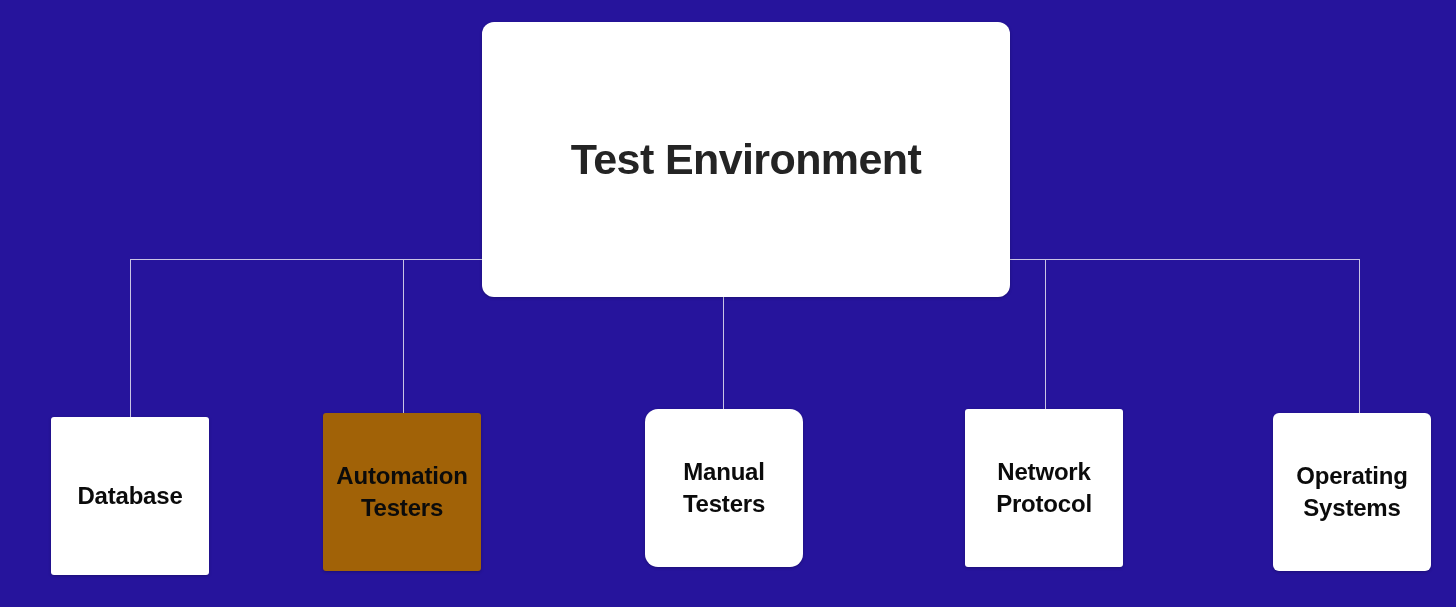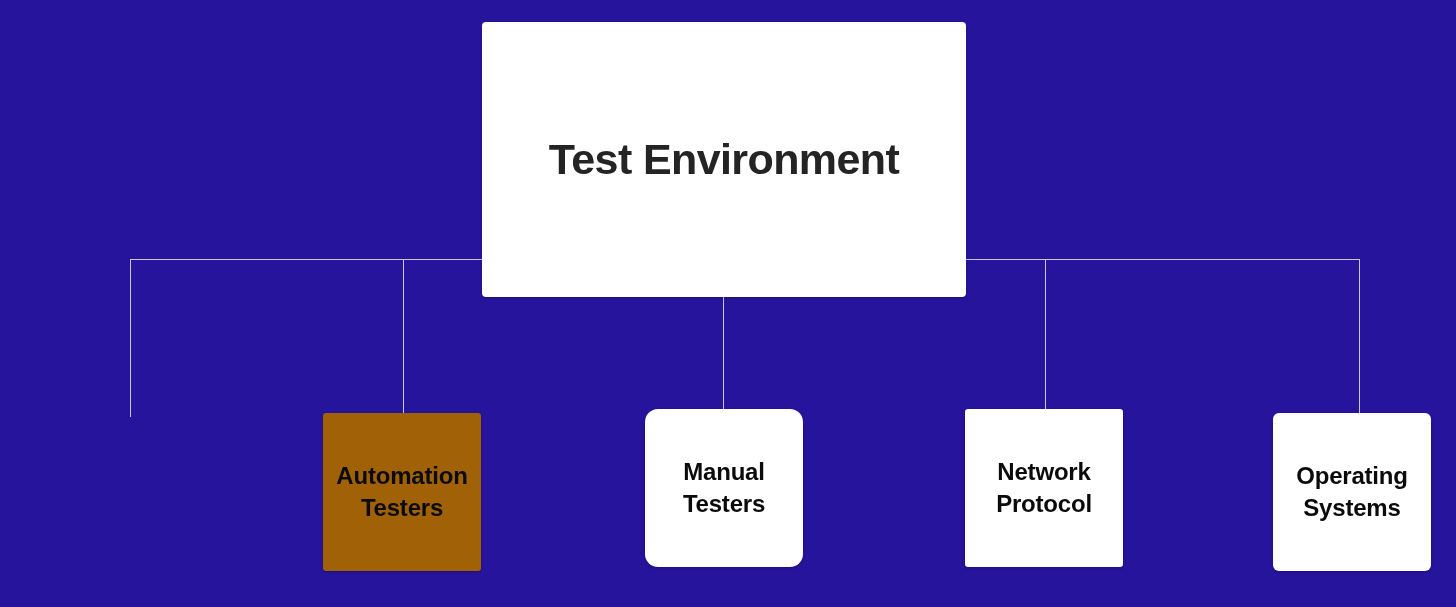--- a/index.html
+++ b/index.html
@@ -34,23 +34,23 @@
     display: flex;
     align-items: center;
     justify-content: center;
     text-align: center;
     box-shadow: 0 1px 3px rgba(0,0,0,0.25);
   }
 
   .node-root {
     left: 482px;
     top: 22px;
-    width: 484px;
+    width: 528px;
     height: 275px;
-    border-radius: 4px;
+    border-radius: 12px;
   }
   .node-root .node-label {
     font-size: 43px;
     font-weight: 700;
     color: #242424;
     letter-spacing: -0.6px;
     line-height: 1.15;
   }
 
   .node-child {
@@ -93,20 +93,23 @@
       <line x1="1045.5" y1="259.5" x2="1045.5" y2="409"></line>
 
       <line x1="1359.5" y1="259.5" x2="1359.5" y2="413"></line>
     </g>
   </svg>
 
   <div class="node node-root" style="background: rgb(255, 255, 255);">
     <span class="node-label" style="color: rgb(36, 36, 36);">Test Environment</span>
   </div>
 
+  <div class="node node-child child-0" style="background: rgb(255, 255, 255);">
+    <span class="node-label" style="color: rgb(11, 11, 11);">Database</span>
+  </div>
 
   <div class="node node-child child-1" style="background: #a16207;">
     <span class="node-label" style="color: rgb(11, 11, 11);">Automation
 Testers</span>
   </div>
 
   <div class="node node-child child-2" style="background: rgb(255, 255, 255); border-radius: 13px;">
     <span class="node-label" style="color: rgb(11, 11, 11);">Manual
 Testers</span>
   </div>

